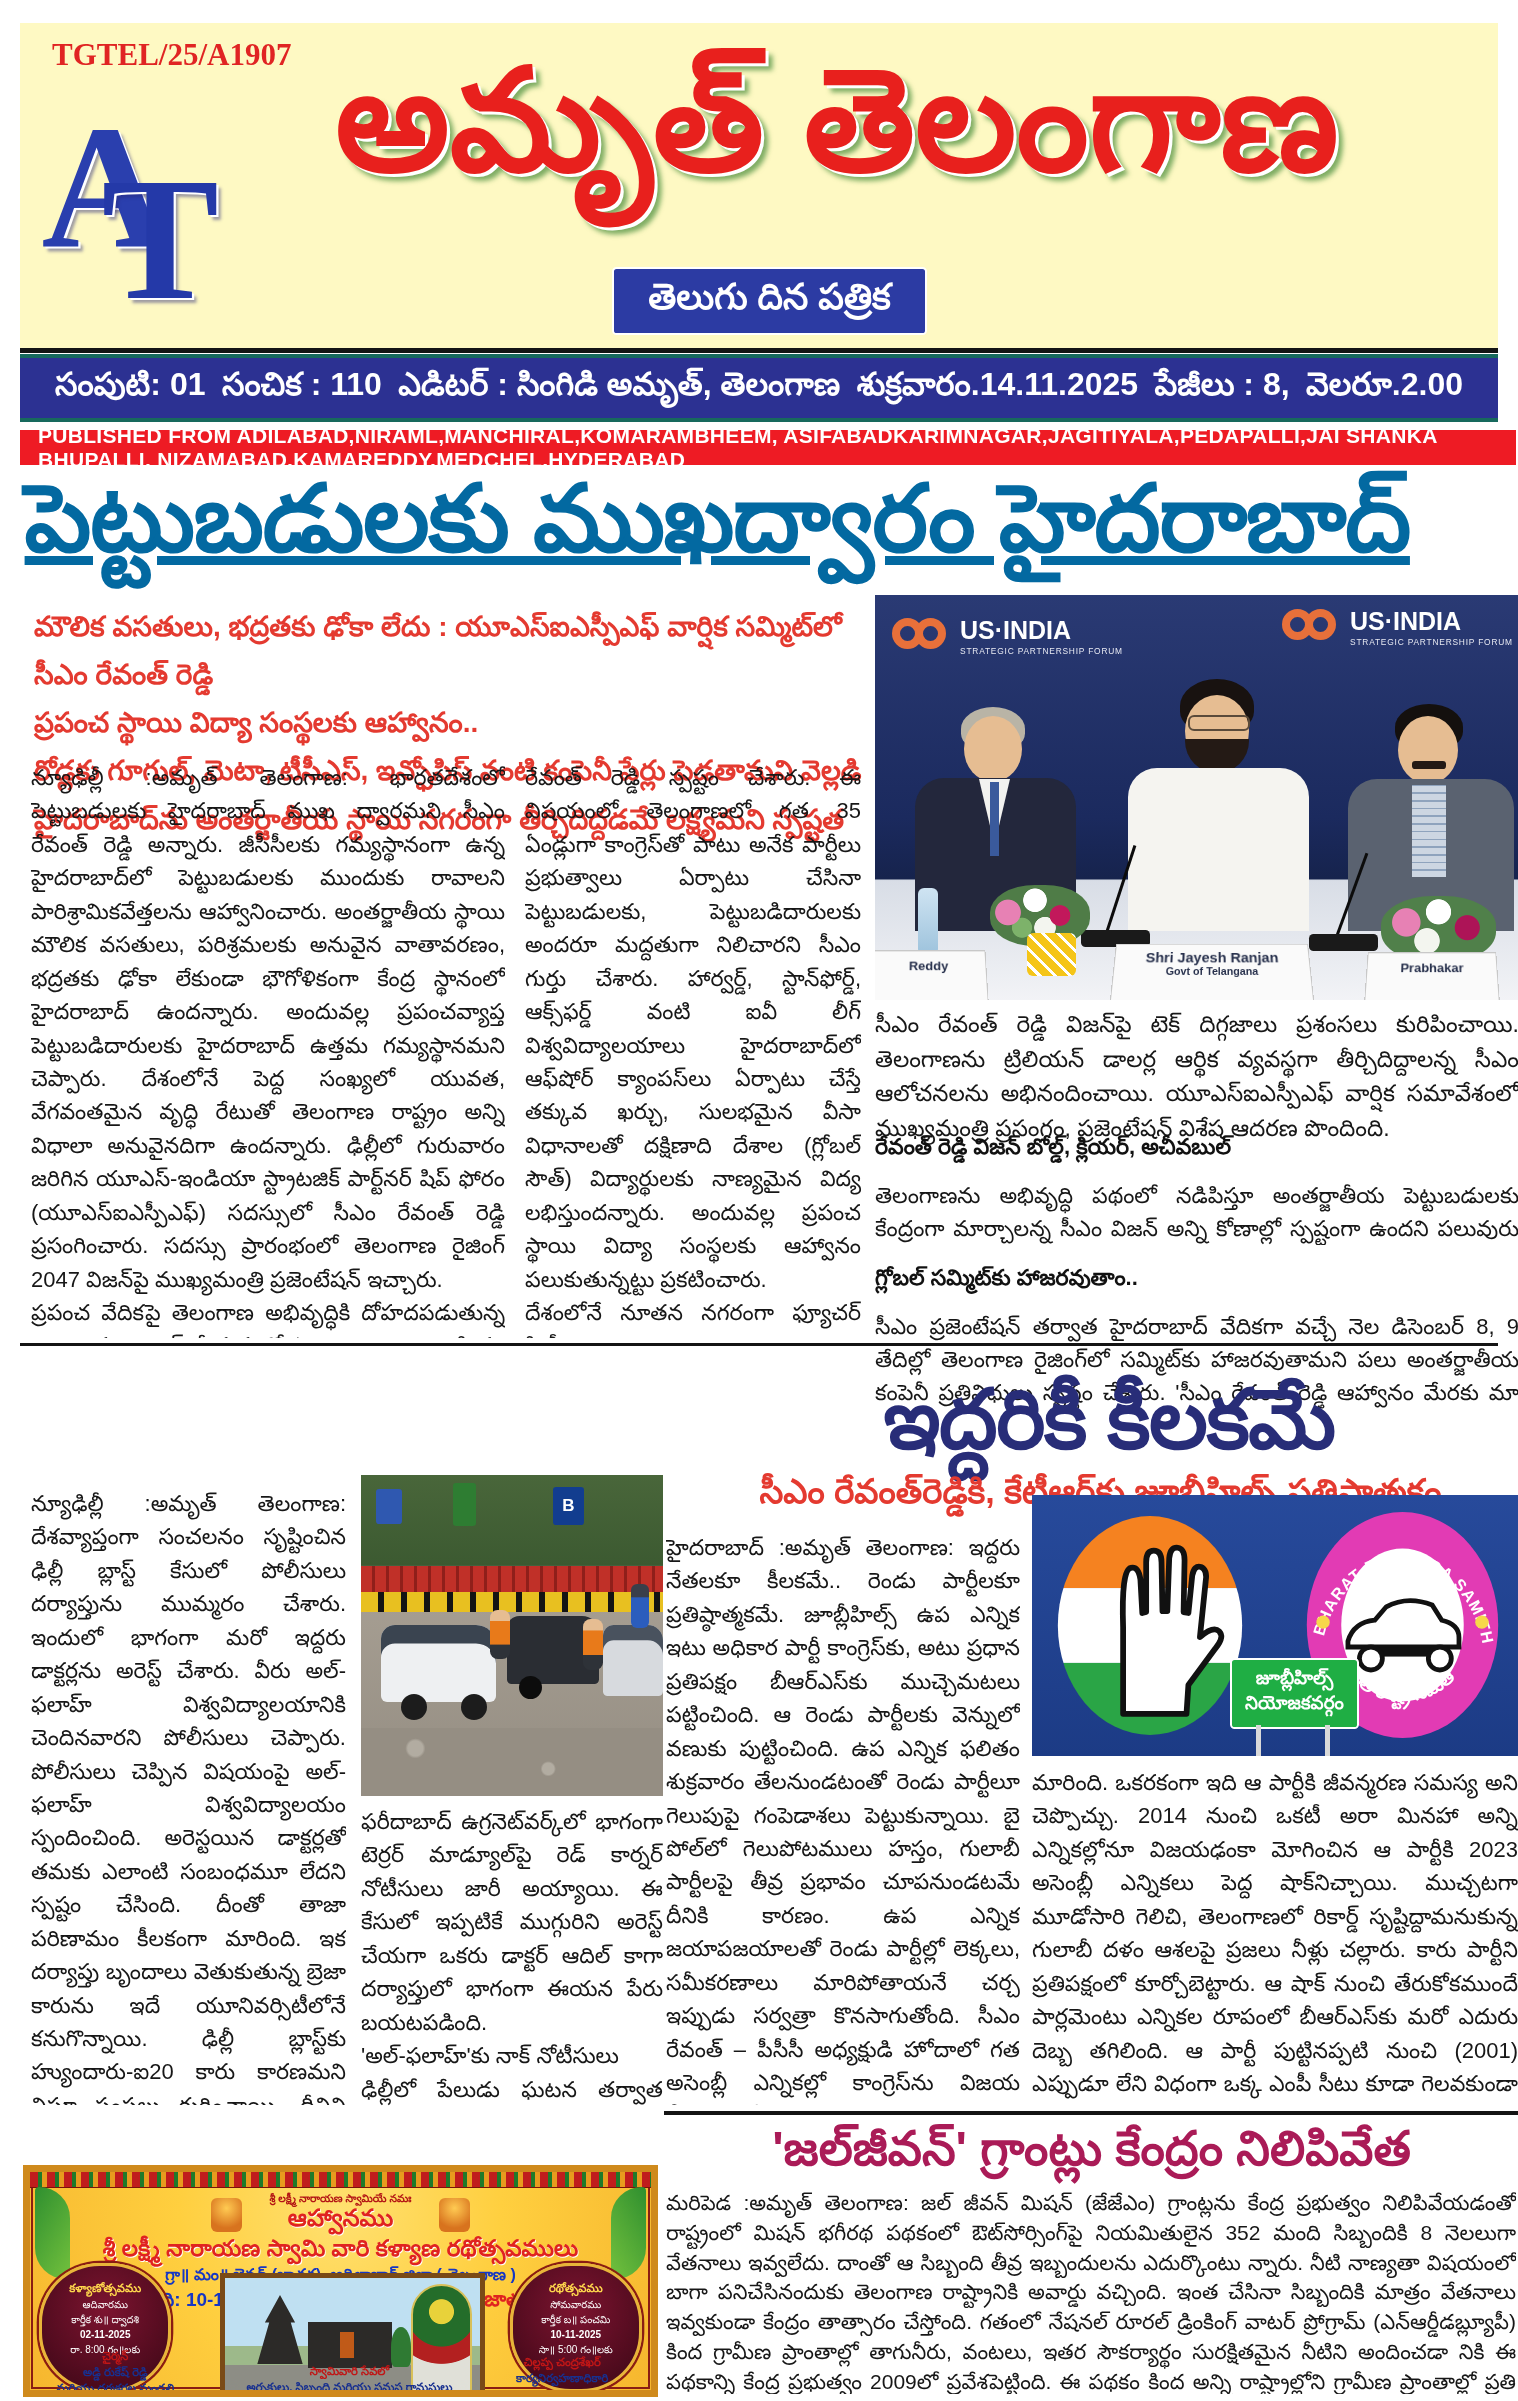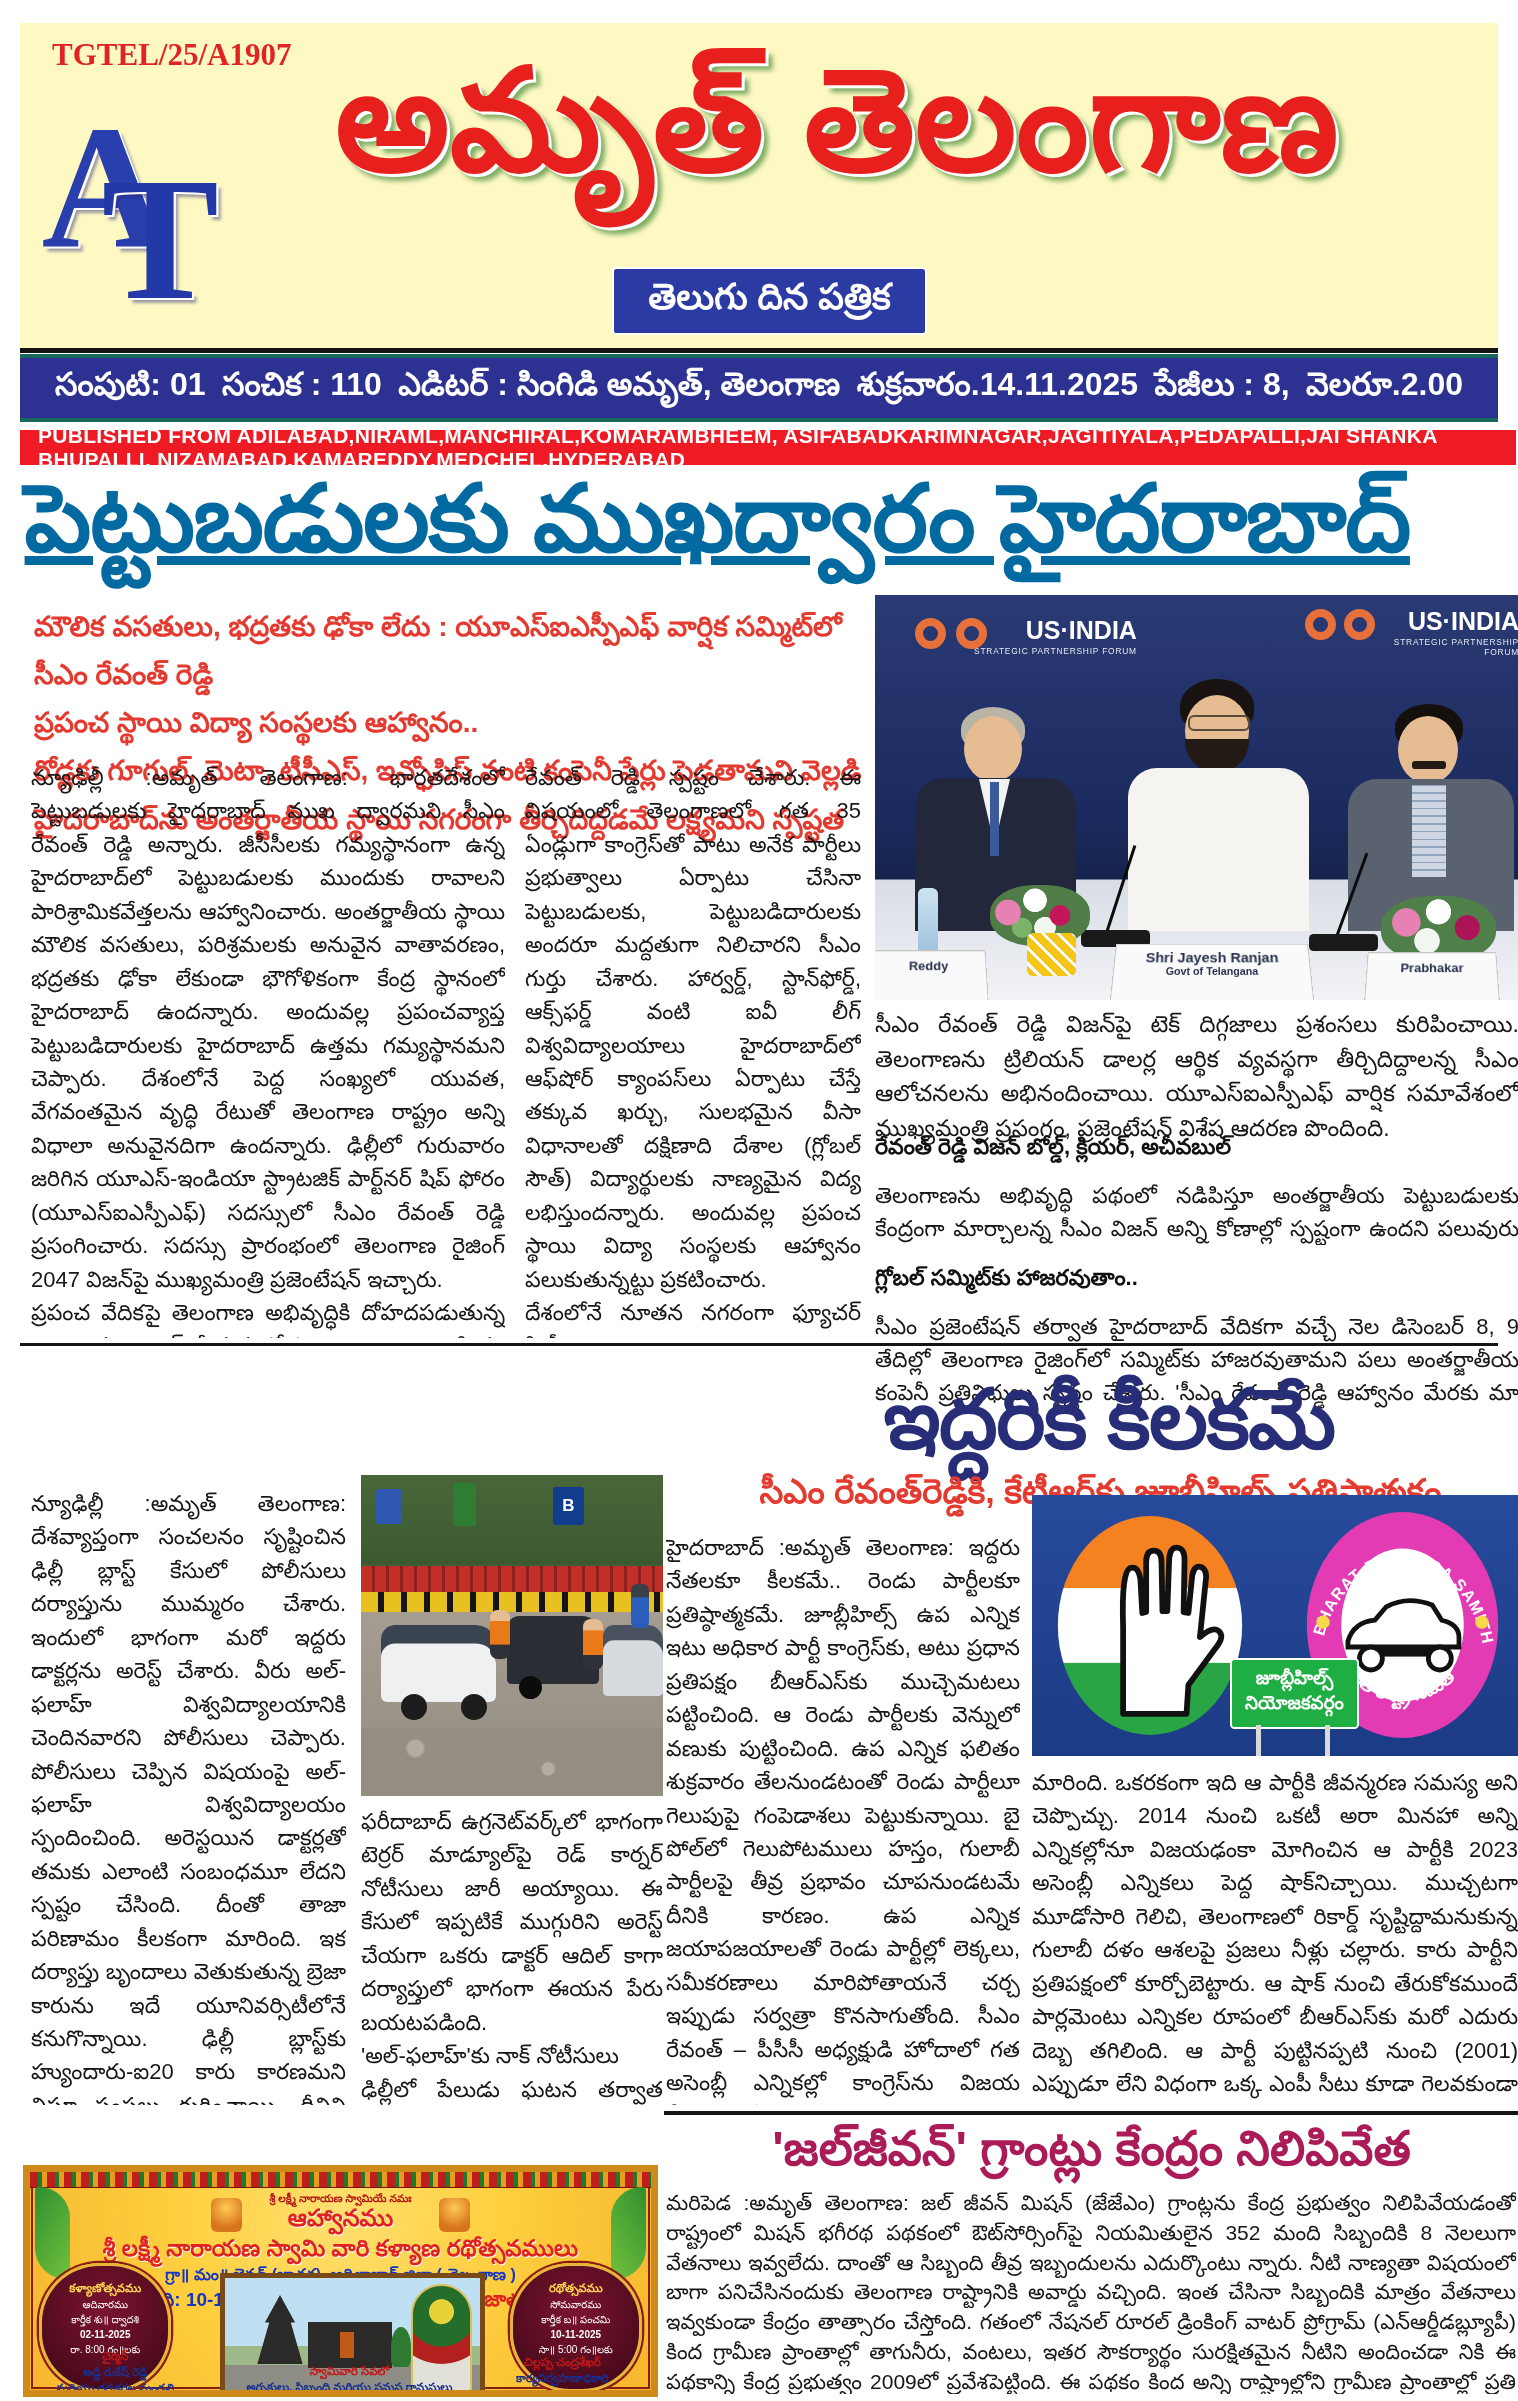--- a/index.html
+++ b/index.html
@@ -28,21 +28,21 @@
   #lead-deck{left:34px;top:603px;width:832px;font-size:28px;font-weight:600;color:#e43a30;line-height:1.72;}
   .col{font-size:22px;line-height:1.52;}
   #lead-col1{left:31px;top:761px;width:474px;height:577px;}
   #lead-col2{left:525px;top:761px;width:336px;height:577px;}
   #lead-caption{left:875px;top:1007px;width:644px;font-size:23px;line-height:1.5;text-align:justify;}
   #lead-col3{left:875px;top:1114px;width:644px;height:224px;font-size:22px;line-height:1.5;}
   #lead-col3 .bold-sub{font-weight:bold;color:#111;margin:16px 0;}
   .rule{background:#141414;}
   
   #press-photo{left:875px;top:595px;width:644px;height:405px;background:linear-gradient(180deg,#2a3a74 0%,#1b2a5e 55%,#16234d 70%,#d8dde6 70.5%,#f2f3f6 100%);overflow:hidden;}
-  .usilogo{position:absolute;display:flex;align-items:flex-start;gap:18px;text-align:right;}
+  .usilogo{position:absolute;display:flex;align-items:flex-start;gap:4px;}
   .rings{position:relative;width:64px;height:35px;}
   .rings i{position:absolute;width:31px;height:31px;border:8.4px solid #e8703a;border-radius:50%;box-sizing:border-box;background:transparent;}
   .rings i.r2{left:23px;}
   .usitxt .l1{font-size:25px;font-weight:bold;color:#fff;line-height:1;}
   .usitxt .l2{font-size:8.4px;color:#e7e9f2;letter-spacing:0.8px;margin-top:3.1px;}
   .head{position:absolute;border-radius:50%;background:#e6bd92;}
   .hair{position:absolute;border-radius:50% 50% 40% 40%;}
   .torso{position:absolute;border-radius:29px 29px 0 0;}
   .mic{position:absolute;width:3.1px;background:#0c0c0c;transform-origin:bottom;}
   .micbase{position:absolute;background:#1a1a1a;border-radius:4.6px;}

